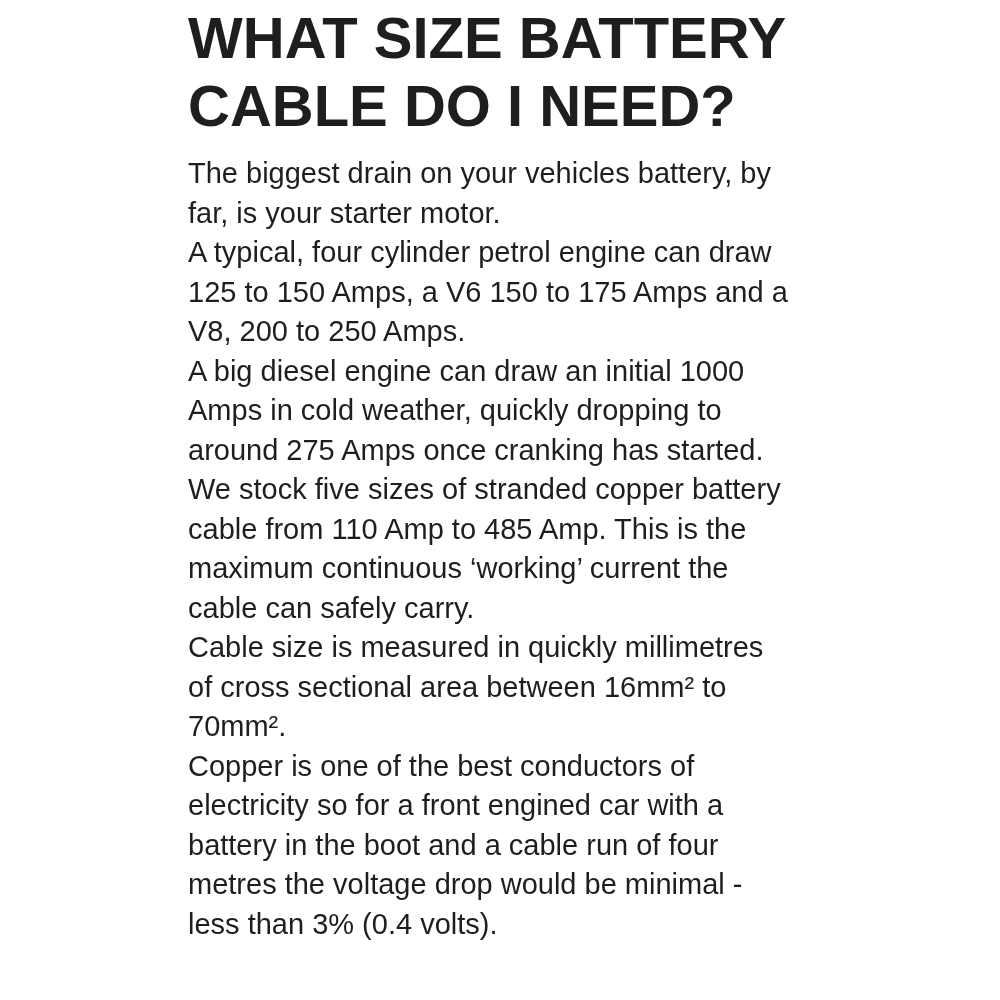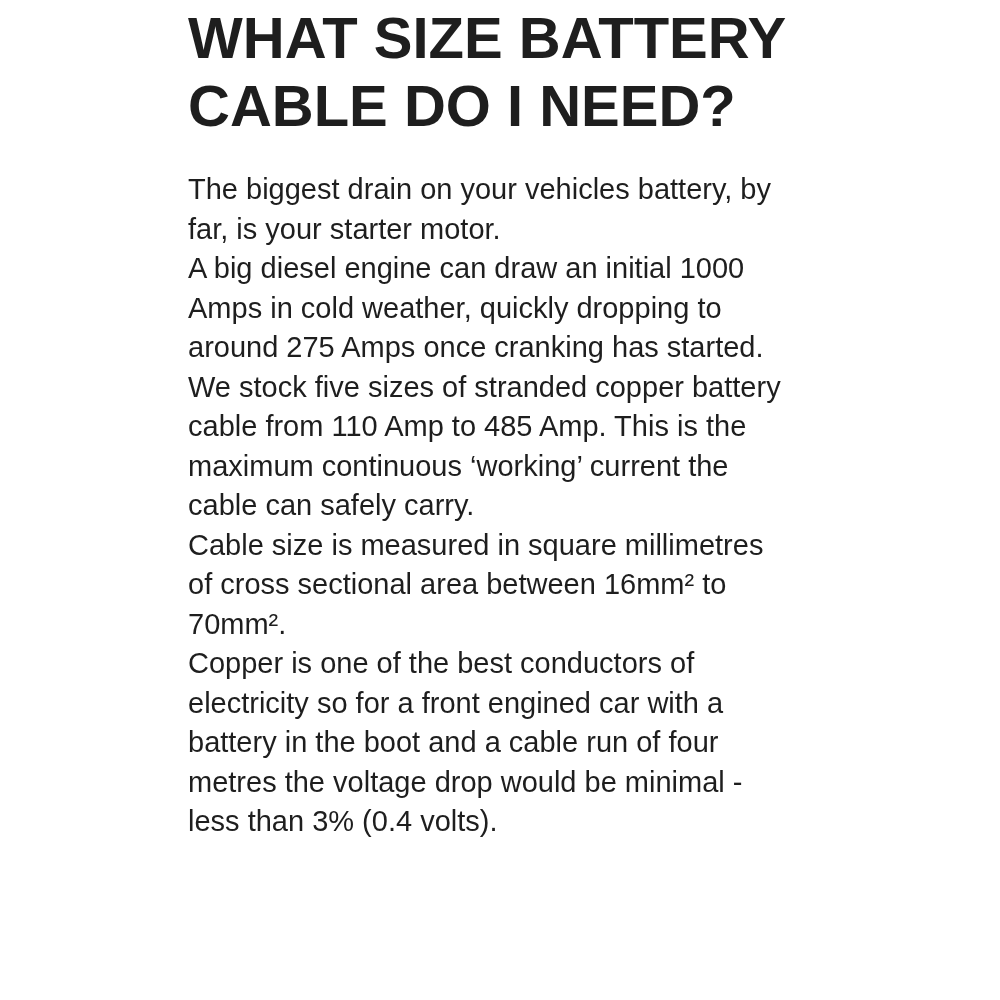--- a/index.html
+++ b/index.html
@@ -23,48 +23,51 @@
   .title {
     margin: 0;
     font-size: 58px;
     font-weight: 700;
     line-height: 68px;
     white-space: pre;      
     letter-spacing: 0;
     color: inherit;
   }
   .body-text {
-    margin-top: 30px;
+    margin-top: 14px;
     font-size: 29px;
     font-weight: 400;
     line-height: 39.5px;
   }
   .para {
     margin: 0;
     white-space: pre;      
   }
 </style>
 </head>
 <body style="background: rgb(255, 255, 255);">
 
 <main class="page" style="color: rgb(30, 30, 30);">
   <h1 class="title">WHAT SIZE BATTERY
 CABLE DO I NEED?</h1>
 
   <section class="body-text">
     <p class="para">The biggest drain on your vehicles battery, by
 far, is your starter motor.</p>
+    <p class="para">A typical, four cylinder petrol engine can draw
+125 to 150 Amps, a V6 150 to 175 Amps and a
+V8, 200 to 250 Amps.</p>
     <p class="para">A big diesel engine can draw an initial 1000
 Amps in cold weather, quickly dropping to
 around 275 Amps once cranking has started.</p>
     <p class="para">We stock five sizes of stranded copper battery
 cable from 110 Amp to 485 Amp. This is the
 maximum continuous ‘working’ current the
 cable can safely carry.</p>
-    <p class="para">Cable size is measured in square millimetres
+    <p class="para">Cable size is measured in quickly millimetres
 of cross sectional area between 16mm² to
 70mm².</p>
     <p class="para">Copper is one of the best conductors of
 electricity so for a front engined car with a
 battery in the boot and a cable run of four
 metres the voltage drop would be minimal -
 less than 3% (0.4 volts).</p>
   </section>
 </main>
 

